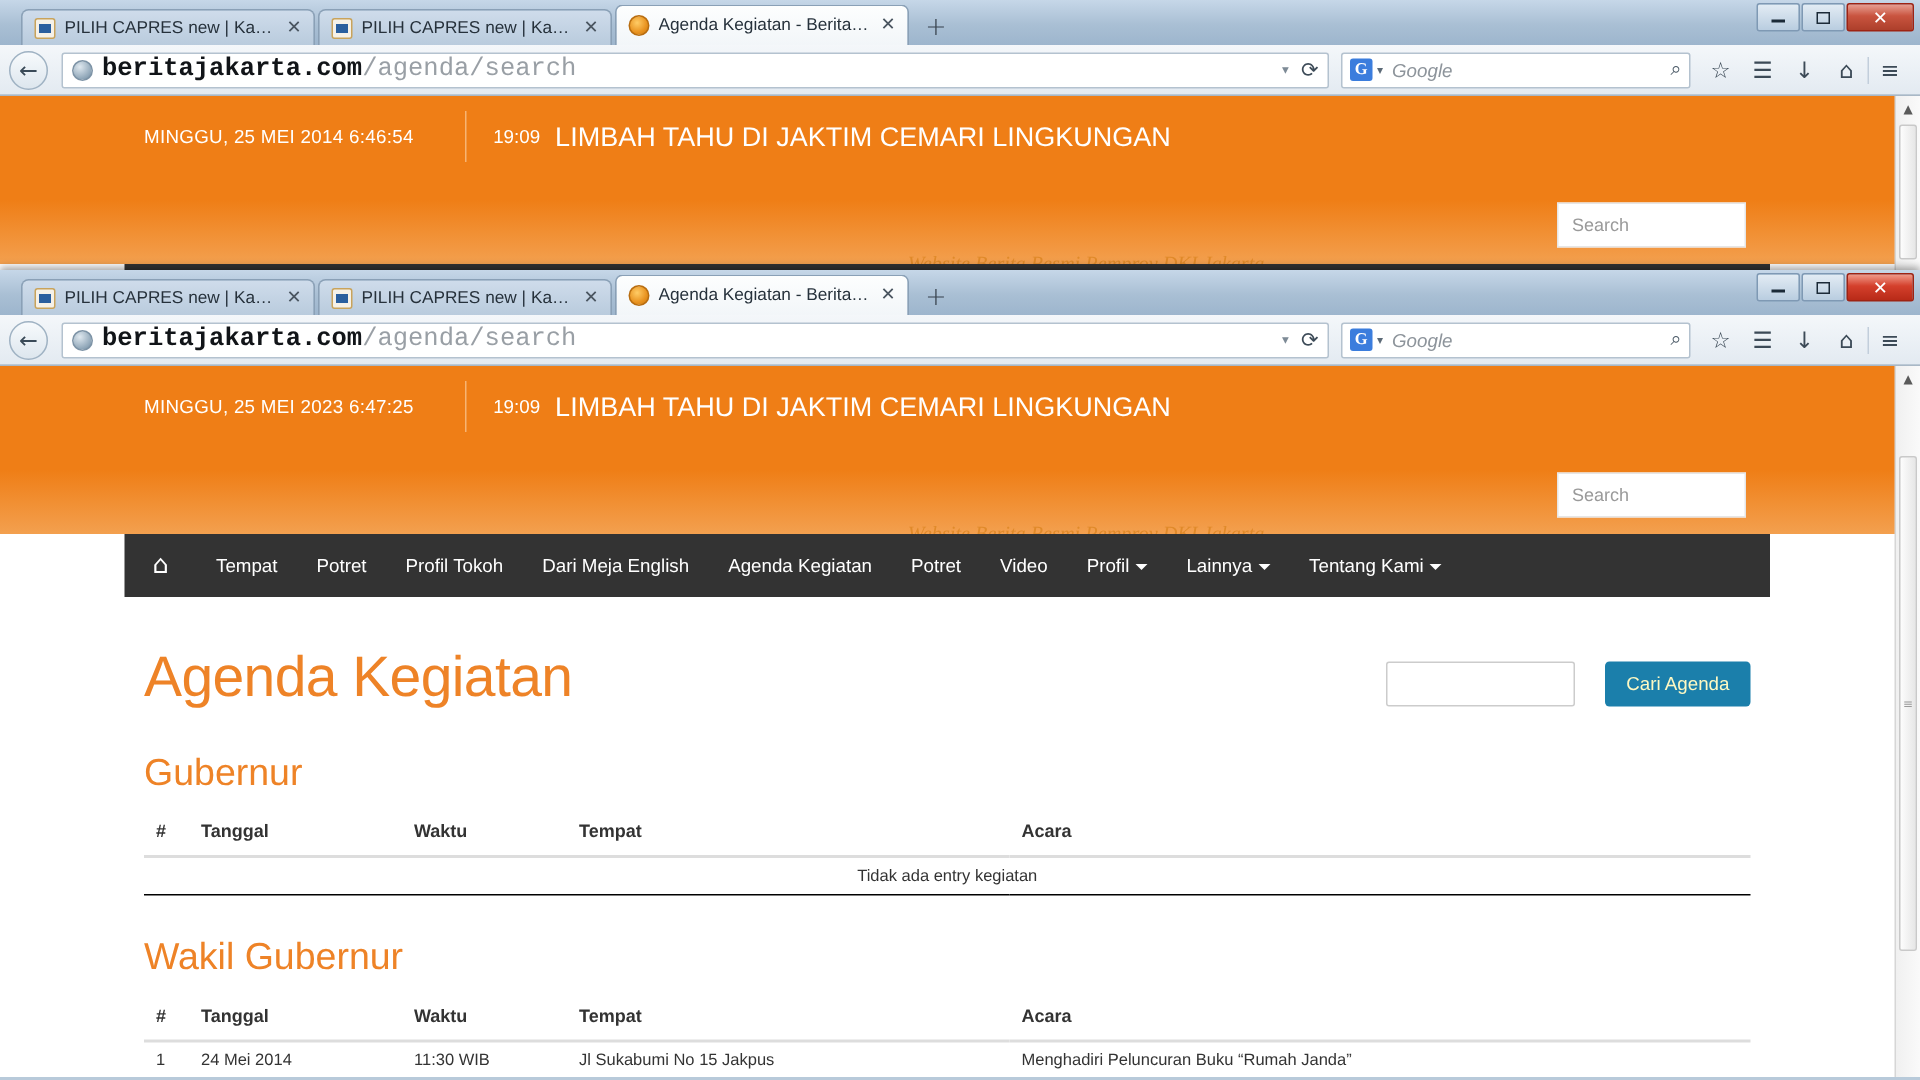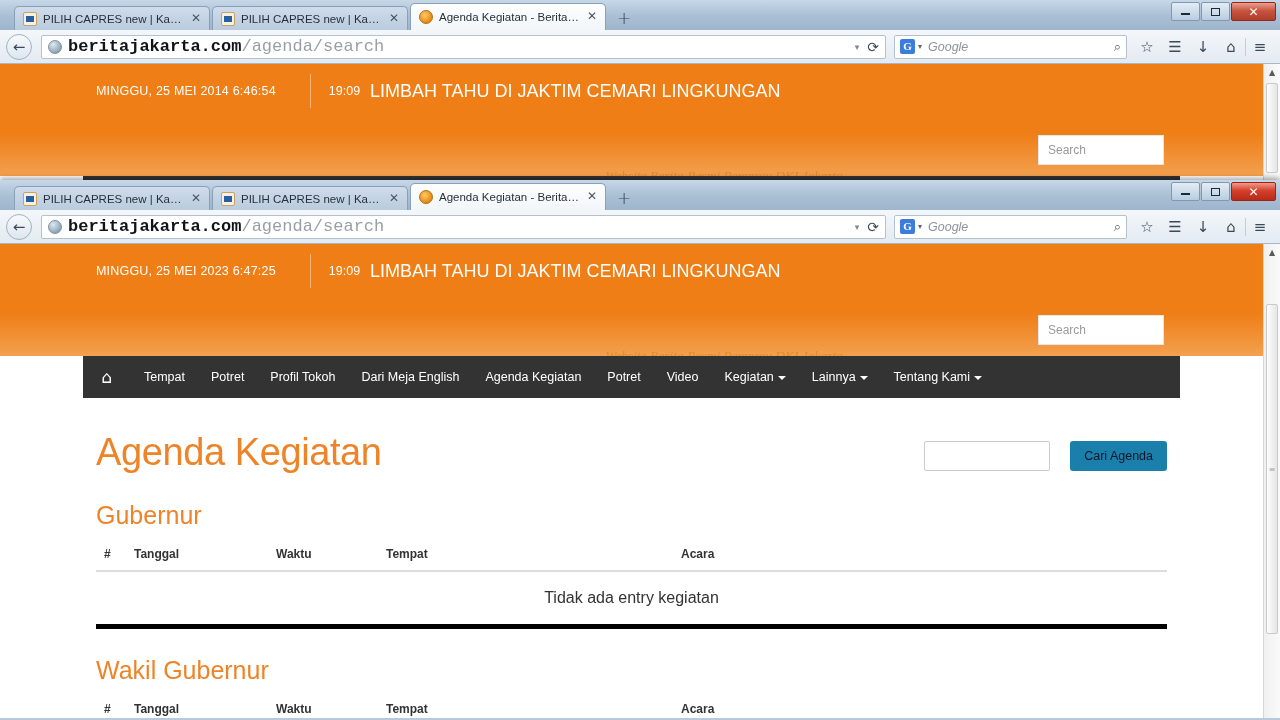--- a/index.html
+++ b/index.html
@@ -212,38 +212,38 @@
   .page-title {
     font-size: 38px; color: #ee8327; font-weight: normal; letter-spacing: -0.4px;
     line-height: 44px;
   }
   .search-form { margin-left: auto; display: flex; align-items: flex-start; margin-top: 11px; }
   .agenda-input {
     width: 126px; height: 30px; border: 1px solid #cccccc; background: #fff;
     border-radius: 2px;
   }
   .agenda-btn {
-    height: 30px; background: #1b7fab; color: #0f172a; border: none;
+    height: 30px; background: #1b7fab; color: #fef9c3; border: none;
     font-size: 12.5px; padding: 0 14px; border-radius: 3px; margin-left: 20px;
     font-family: "Liberation Sans", sans-serif;
   }
 
   .section-title {
     font-size: 25px; color: #ee8327; font-weight: normal;
     margin: 26px 0 8px 0; line-height: 30px;
   }
 
   table.agenda { width: 100%; border-collapse: collapse; }
   table.agenda th {
     text-align: left; font-size: 12px; color: #333; font-weight: bold;
     padding: 9px 8px; border-bottom: 2px solid #dddddd;
   }
   table.agenda td {
-    font-size: 16px; color: #333; padding: 18px 8px;
-    border-bottom: 5px solid #000000; vertical-align: top; line-height: 16px;
+    font-size: 11px; color: #333; padding: 4px 8px;
+    border-bottom: 1px solid #000000; vertical-align: top; line-height: 16px;
   }
   .col-num   { width: 30px; }
   .col-tgl   { width: 142px; }
   .col-wkt   { width: 110px; }
   .col-tmp   { width: 295px; margin-left: 12px; }
   .empty-row td { text-align: center; border-bottom: none; padding-top: 14px; }
 
   
   .pscroll {
     position: absolute; right: 0; top: 0; width: 17px; height: 100%;
@@ -438,21 +438,21 @@
     <div class="navwrap">
       <div class="mainnav">
         <div class="nav-home">⌂</div>
         <div class="nav-item">Tempat</div>
         <div class="nav-item">Potret</div>
         <div class="nav-item">Profil Tokoh</div>
         <div class="nav-item">Dari Meja English</div>
         <div class="nav-item">Agenda Kegiatan</div>
         <div class="nav-item">Potret</div>
         <div class="nav-item">Video</div>
-        <div class="nav-item"><span>Kegiatan</span><i class="caret"></i></div>
+        <div class="nav-item"><span>Profil</span><i class="caret"></i></div>
         <div class="nav-item"><span>Lainnya</span><i class="caret"></i></div>
         <div class="nav-item"><span>Tentang Kami</span><i class="caret"></i></div>
       </div>
     </div>
 
     <div class="page-body">
       <div class="page-head">
         <h1 class="page-title">Agenda Kegiatan</h1>
         <div class="search-form">
           <input class="agenda-input" type="text" value="" style="">

